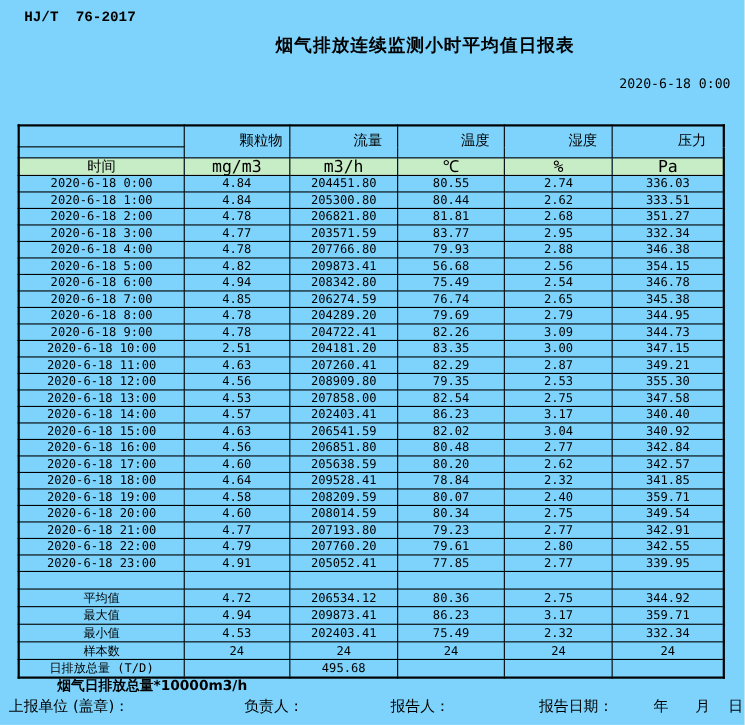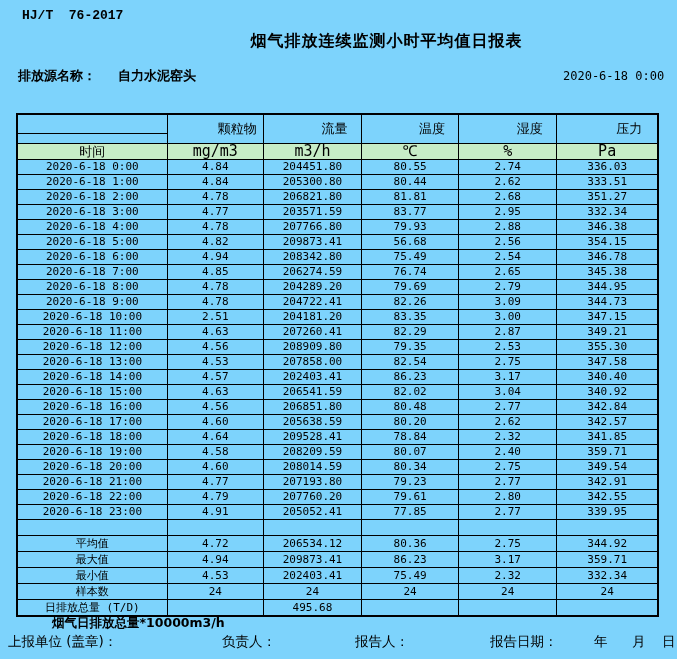--- a/index.html
+++ b/index.html
@@ -39,23 +39,20 @@
   .lab-date{left:490px;} .lab-year{left:594px;} .lab-month{left:632px;} .lab-day{left:662px;}
 </style>
 </head>
 <body>
 
 <div class="page">
 
   <div class="std">HJ/T  76-2017</div>
   <div class="title">烟气排放连续监测小时平均值日报表</div>
 
-  <div class="source">
-    <span>排放源名称：</span><span class="gap"></span><span>自力水泥窑头</span>
-  </div>
   <div class="datetime">2020-6-18 0:00</div>
 
   <table class="report">
     <colgroup>
       <col style="width:150px">
         <col style="width:96px">
         <col style="width:98px">
       <col style="width:97px">
         <col style="width:98px">
         <col style="width:101px">

